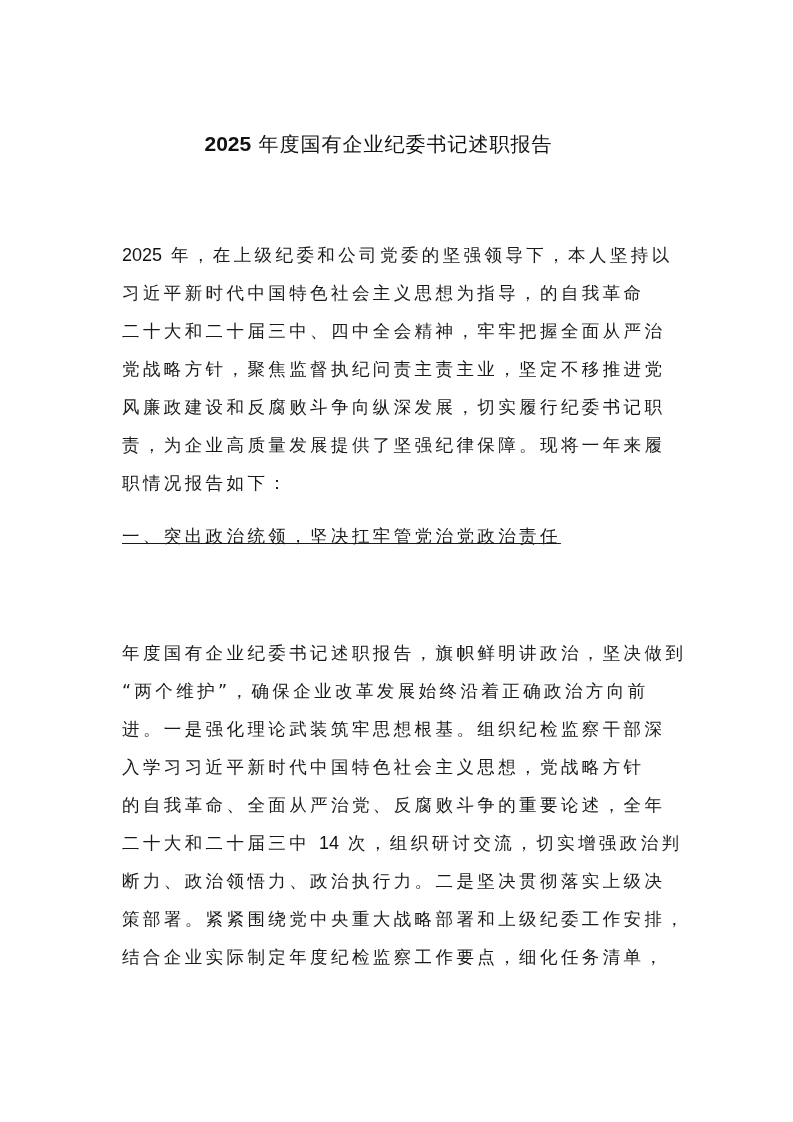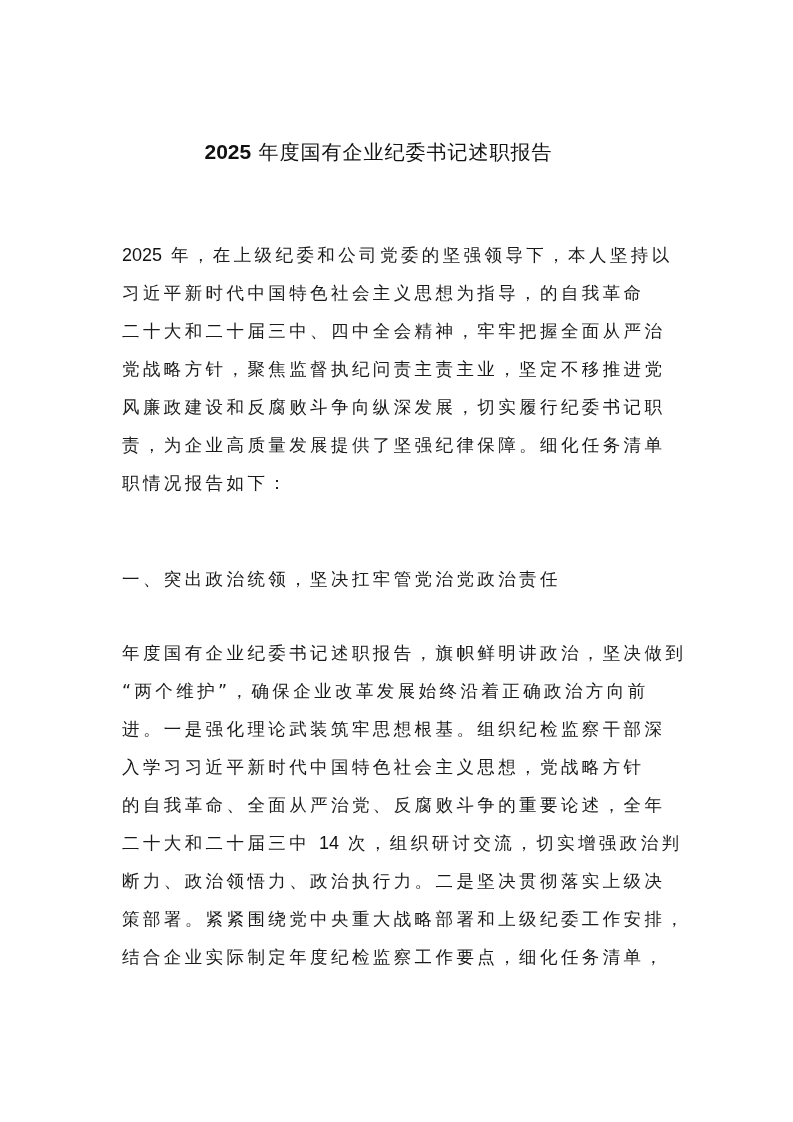--- a/index.html
+++ b/index.html
@@ -18,21 +18,21 @@
     .page {
       position: absolute;
       left: 0; top: 0;
       width: 793px;
       height: 1122px;
       background: #ffffff;
     }
     .title {
       position: absolute;
       left: 0;
-      top: 136px;
+      top: 128px;
       width: 757px;
       text-align: center;
       font-size: 20px;
       line-height: 32px;
       letter-spacing: 1px;
       color: #111;
     }
     .title .num {
       font-family: "Liberation Sans", sans-serif;
       font-weight: bold;
@@ -52,39 +52,39 @@
       color: #1a1a1a;
       letter-spacing: 3.4px;
     }
     .line .num {
       font-family: "Liberation Sans", sans-serif;
       font-size: 18px;
       letter-spacing: 0;
       color: #111;
     }
     #p1 { top: 236px; }
-    #h1 { top: 560px; }
+    #h1 { top: 517px; text-decoration: underline; }
     #p2 { top: 634px; }
   </style>
 </head>
 <body>
 
 <div class="page">
 
   <div class="title">
     <span class="num">2025</span><span> 年度国有企业纪委书记述职报告</span>
   </div>
 
   <div class="body-block" id="p1">
     <div class="line"><span class="num">2025</span><span> 年，在上级纪委和公司党委的坚强领导下，本人坚持以</span></div>
     <div class="line">习近平新时代中国特色社会主义思想为指导，的自我革命</div>
     <div class="line">二十大和二十届三中、四中全会精神，牢牢把握全面从严治</div>
     <div class="line">党战略方针，聚焦监督执纪问责主责主业，坚定不移推进党</div>
     <div class="line">风廉政建设和反腐败斗争向纵深发展，切实履行纪委书记职</div>
-    <div class="line">责，为企业高质量发展提供了坚强纪律保障。细化任务清单</div>
+    <div class="line">责，为企业高质量发展提供了坚强纪律保障。现将一年来履</div>
     <div class="line">职情况报告如下：</div>
   </div>
 
   <div class="body-block" id="h1">
     <div class="line">一、突出政治统领，坚决扛牢管党治党政治责任</div>
   </div>
 
   <div class="body-block" id="p2">
     <div class="line">年度国有企业纪委书记述职报告，旗帜鲜明讲政治，坚决做到</div>
     <div class="line">“两个维护”，确保企业改革发展始终沿着正确政治方向前</div>

